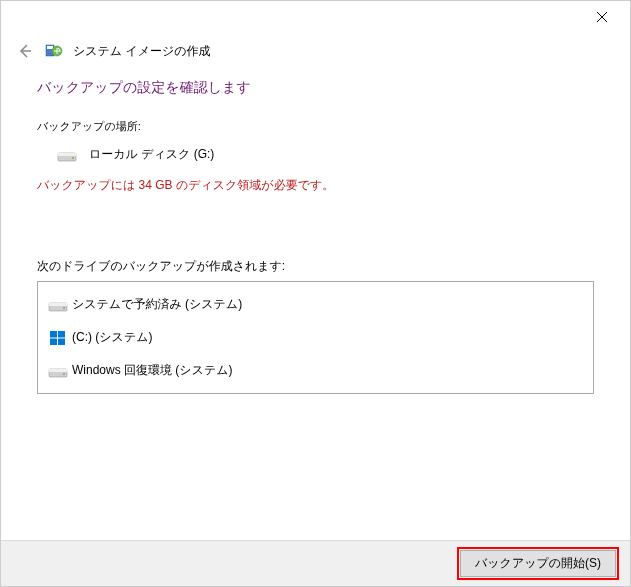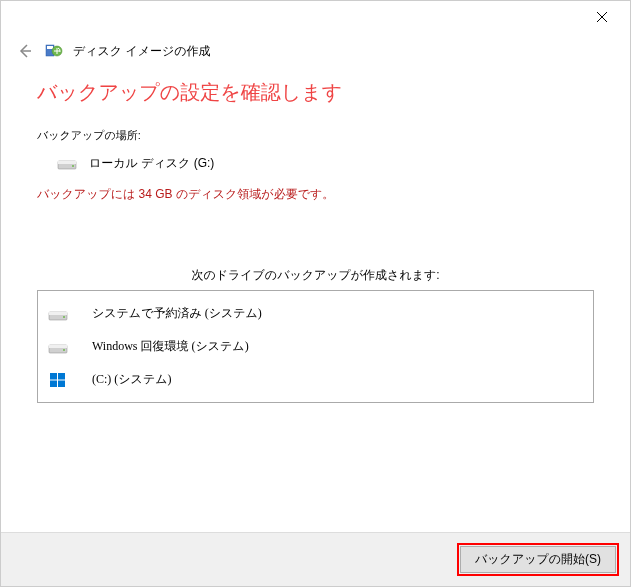--- a/index.html
+++ b/index.html
@@ -51,76 +51,74 @@
       justify-content: center;
     }
     .window-title {
       font-size: 12px;
       color: #000;
     }
     .content {
       padding: 0 36px;
     }
     .heading {
-      color: #ef4444;
-      font-size: 20px;
+      color: #701a75;
+      font-size: 14px;
       margin-bottom: 22px;
     }
     .label-text {
       font-size: 11px;
       color: #000;
       margin-bottom: 12px;
     }
     .location-row {
       display: flex;
-      align-items: flex-start;
+      align-items: flex-end;
       gap: 12px;
       padding-left: 20px;
       margin-bottom: 14px;
     }
     .disk-icon {
       width: 20px;
       height: 16px;
     }
     .size-text {
       font-size: 12px;
       color: #b91c1c;
       margin-bottom: 64px;
     }
     .drives-label {
       font-size: 12px;
       color: #000;
       margin-bottom: 6px;
-      text-align: center;
     }
     .drives-box {
       border: 1px solid #aaa;
       padding: 6px 0;
       margin-bottom: 20px;
     }
     .drive-row {
       display: flex;
       align-items: center;
-      gap: 24px;
+      gap: 4px;
       padding: 8px 10px;
-      font-family: Liberation Serif, serif;
     }
     .drive-icon-wrap {
       width: 20px;
       height: 16px;
       display: flex;
       align-items: center;
       justify-content: center;
     }
     .footer {
       position: absolute;
       bottom: 0;
       left: 0;
       right: 0;
-      height: 54px;
+      height: 46px;
       background: #f0f0f0;
       border-top: 1px solid #ddd;
       display: flex;
       align-items: center;
       justify-content: flex-end;
       padding-right: 14px;
       gap: 8px;
     }
     .btn {
       background: #e1e1e1;
@@ -161,21 +159,21 @@
   </div>
   <div class="app-icon">
     <svg viewBox="0 0 18 18" width="18" height="18">
       <rect x="1" y="3" width="8" height="11" fill="#4a7bc8" stroke="#2a5ba8" stroke-width="0.5"></rect>
       <rect x="2" y="4" width="6" height="3" fill="#fff"></rect>
       <circle cx="12" cy="9" r="5" fill="#6fb84e" stroke="#4a8a2e" stroke-width="0.5"></circle>
       <path d="M12 6 L12 12 M9 9 L15 9" stroke="#fff" stroke-width="1" fill="none"></path>
       <path d="M13 6 A3.5 3.5 0 0 1 15 10" stroke="#fff" stroke-width="1" fill="none"></path>
     </svg>
   </div>
-  <div class="window-title">ディスク イメージの作成</div>
+  <div class="window-title">システム イメージの作成</div>
 </div>
 
 <div class="content">
   <div class="heading">バックアップの設定を確認します</div>
 
   <div class="label-text">バックアップの場所:</div>
 
   <div class="location-row">
     <div class="disk-icon">
       <svg viewBox="0 0 20 16" width="20" height="16">
@@ -197,37 +195,37 @@
         <svg viewBox="0 0 20 16" width="20" height="16">
           <rect x="1" y="6" width="18" height="8" rx="1" fill="#d0d0d0" stroke="#888" stroke-width="0.5"></rect>
           <rect x="1" y="6" width="18" height="3" fill="#f0f0f0"></rect>
           <circle cx="16" cy="11" r="1" fill="#6fb84e"></circle>
         </svg>
       </div>
       <div>システムで予約済み (システム)</div>
     </div>
     <div class="drive-row">
       <div class="drive-icon-wrap">
-        <svg viewBox="0 0 20 16" width="20" height="16">
-          <rect x="1" y="6" width="18" height="8" rx="1" fill="#d0d0d0" stroke="#888" stroke-width="0.5"></rect>
-          <rect x="1" y="6" width="18" height="3" fill="#f0f0f0"></rect>
-          <circle cx="16" cy="11" r="1" fill="#6fb84e"></circle>
-        </svg>
-      </div>
-      <div>Windows 回復環境 (システム)</div>
-    </div>
-    <div class="drive-row">
-      <div class="drive-icon-wrap">
         <svg class="win-logo" viewBox="0 0 16 16">
           <rect x="0" y="1" width="7" height="6.5" fill="#0078d4"></rect>
           <rect x="8" y="1" width="7" height="6.5" fill="#0078d4"></rect>
           <rect x="0" y="8.5" width="7" height="6.5" fill="#0078d4"></rect>
           <rect x="8" y="8.5" width="7" height="6.5" fill="#0078d4"></rect>
         </svg>
       </div>
       <div>(C:) (システム)</div>
     </div>
+    <div class="drive-row">
+      <div class="drive-icon-wrap">
+        <svg viewBox="0 0 20 16" width="20" height="16">
+          <rect x="1" y="6" width="18" height="8" rx="1" fill="#d0d0d0" stroke="#888" stroke-width="0.5"></rect>
+          <rect x="1" y="6" width="18" height="3" fill="#f0f0f0"></rect>
+          <circle cx="16" cy="11" r="1" fill="#6fb84e"></circle>
+        </svg>
+      </div>
+      <div>Windows 回復環境 (システム)</div>
+    </div>
   </div>
 </div>
 
 <div class="footer">
   <button class="btn btn-primary-highlight">バックアップの開始(S)</button>
 </div>
 
 </body></html>

